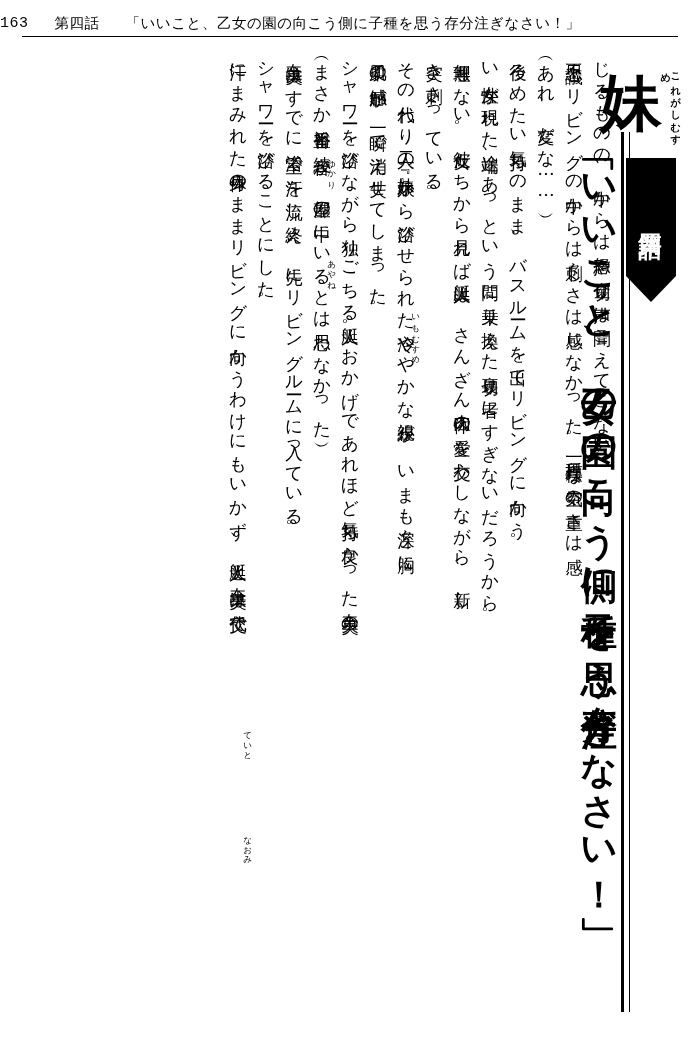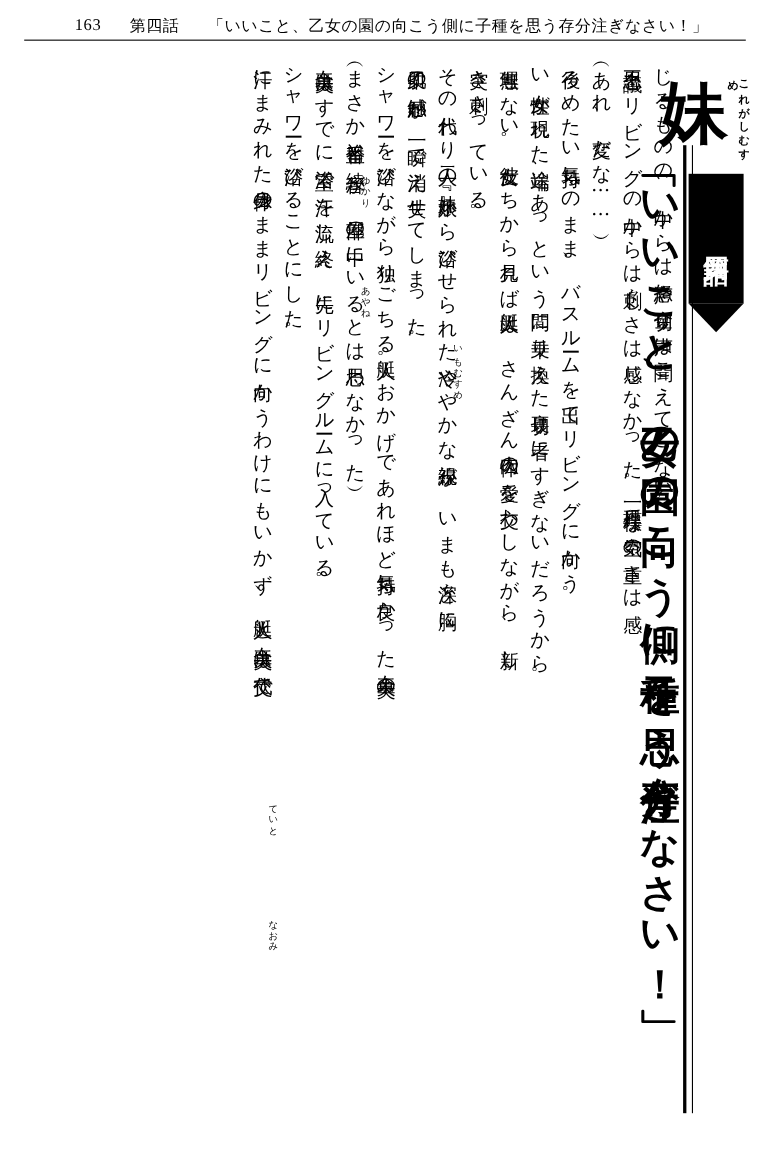--- a/index.html
+++ b/index.html
@@ -23,22 +23,21 @@
     top: 10px;
     left: 0;
     width: 700px;
     height: 26px;
     display: flex;
     align-items: center;
     font-size: 14.5px;
     letter-spacing: 0.5px;
   }
   .header .folio {
-    margin-left: 68px;
-    font-family: Liberation Serif, serif;
+    font-family: Liberation Mono, monospace;
     font-size: 15px;
   }
   .header .chap {
     margin-left: 26px;
     font-size: 14.5px;
   }
   .header .rule {
     position: absolute;
     top: 26px;
     left: 22px;

